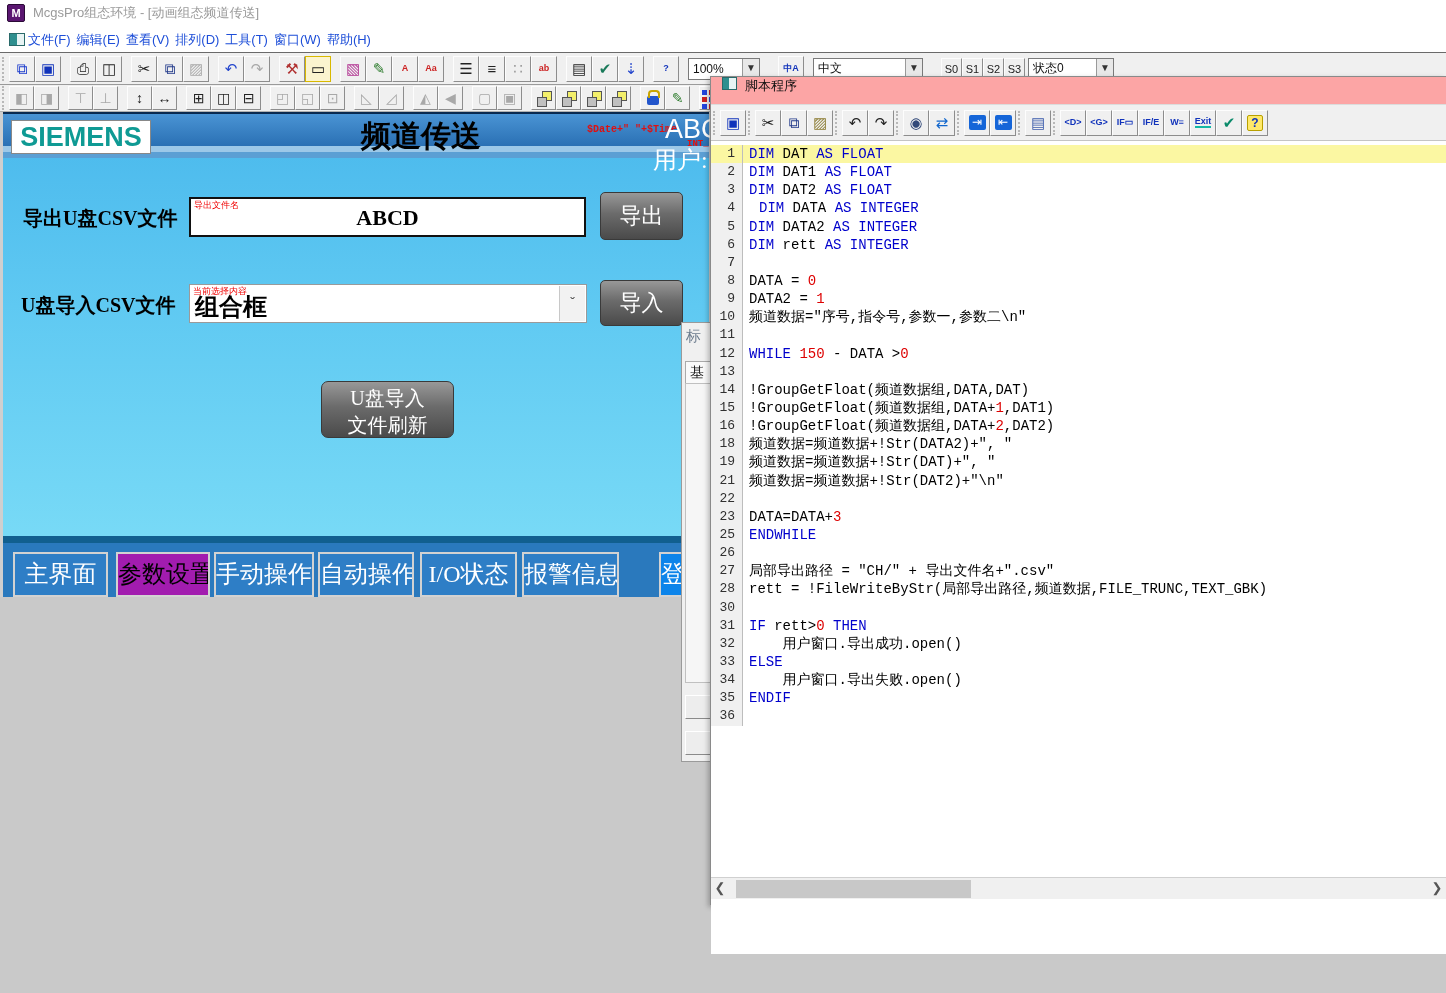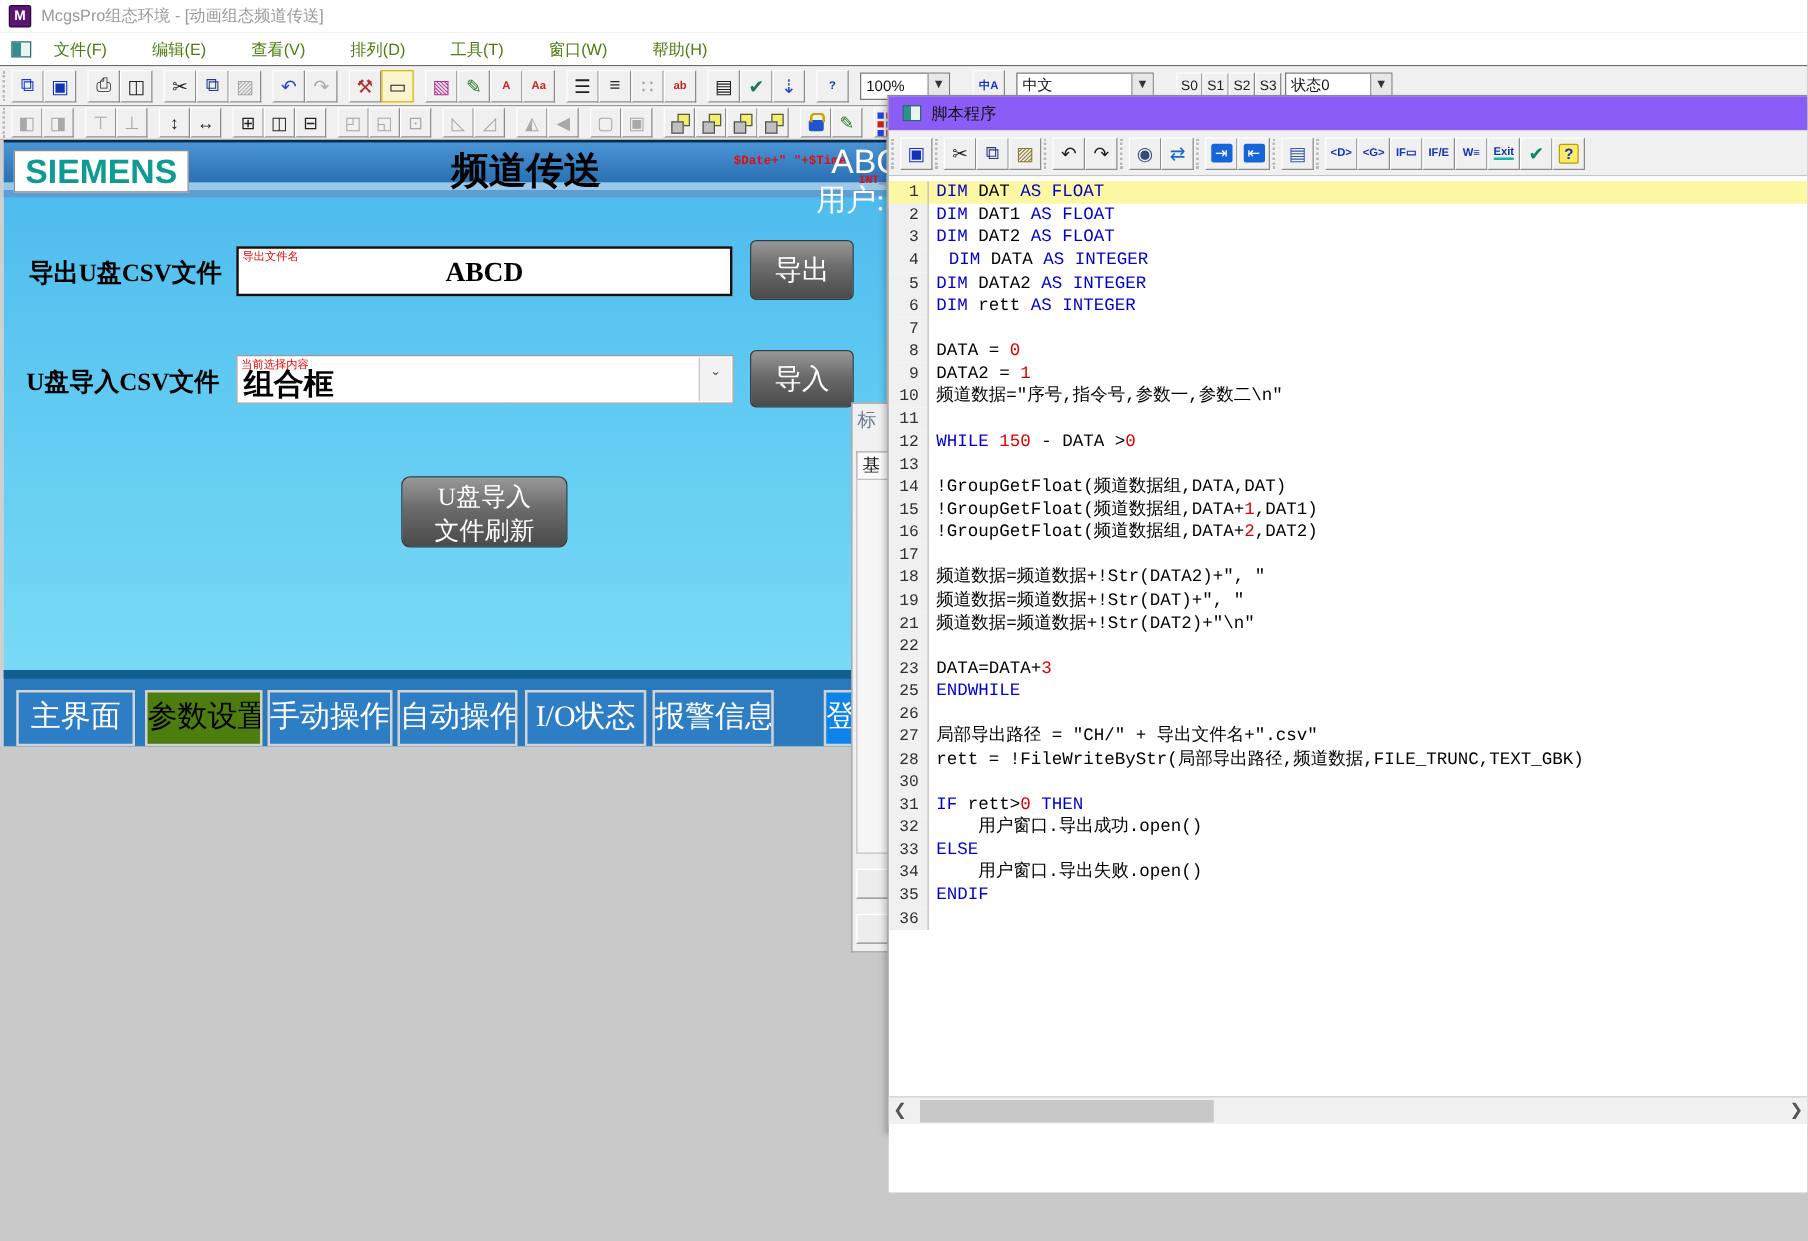--- a/index.html
+++ b/index.html
@@ -6,21 +6,21 @@
   html,body { width:1446px; height:993px; overflow:hidden; font-family:"Liberation Sans", sans-serif; background:#c9c9c9; }
   #app { position:relative; width:1446px; height:993px; background:#c9c9c9; }
 
   
   .titlebar { position:absolute; left:0; top:0; width:1446px; height:26px; background:#ffffff; display:flex; align-items:center; }
   .app-icon { width:18px; height:18px; margin-left:7px; background:#5a1670; border:1px solid #2a0a36; border-radius:2px; color:#fff; font-size:11px; font-weight:bold; text-align:center; line-height:16px; }
   .title-text { margin-left:8px; font-size:13px; color:#9a9a9a; }
 
   .menubar { position:absolute; left:0; top:26px; width:1446px; height:27px; background:#ffffff; display:flex; align-items:center; border-bottom:1px solid #6a6a6a; }
   .child-win-icon { width:16px; height:13px; margin-left:9px; border:1px solid #2a6a6a; background:linear-gradient(90deg,#2f8f8f 0 7px,#e8f4f4 7px); }
-  .menu-item { padding:0 18px; font-size:13px; color:#4d7c0f; height:25px; line-height:25px; }
+  .menu-item { padding:0 3px; font-size:13px; color:#1d4ed8; height:25px; line-height:25px; }
 
   .toolbar1 { position:absolute; left:0; top:53px; width:1446px; height:32px; background:#f0f0f0; border-bottom:1px solid #9a9a9a; display:flex; align-items:center; }
   .toolbar2 { position:absolute; left:0; top:85px; width:712px; height:27px; background:#f0f0f0; border-bottom:1px solid #b0b0b0; display:flex; align-items:center; }
   .tb-icons { display:flex; align-items:center; }
   .tbtn { width:26px; height:26px; background:#f0f0f0; border:1px solid; border-color:#fdfdfd #8d8d8d #8d8d8d #fdfdfd; display:flex; align-items:center; justify-content:center; font-size:15px; color:#222; flex:0 0 auto; }
   .tbtn2 { width:25px; height:24px; font-size:14px; }
   .tbtn.active { border-color:#d8b800; background:#fbf4cf; }
   .tb-gap { width:9px; flex:0 0 auto; }
   .tb-grip { width:5px; height:24px; margin:0 2px; border-left:2px dotted #b8b8b8; flex:0 0 auto; }
   .txt-ic { font-size:9px; font-weight:bold; line-height:1; }
@@ -55,33 +55,33 @@
   .hmi-combo { position:absolute; left:186px; top:172px; width:398px; height:39px; background:#fff; border:1px solid #9a9a9a; }
   .hc-value { position:absolute; left:5px; top:6px; font-size:24px; font-weight:bold; color:#000; }
   .hc-arrow { position:absolute; right:1px; top:1px; width:26px; height:35px; background:#f2f2f2; border-left:1px solid #c8c8c8; text-align:center; line-height:35px; font-size:14px; color:#444; font-family:"Liberation Sans",sans-serif; }
   .gray-btn { position:absolute; background:linear-gradient(180deg,#989898,#6b6b6b 45%,#4a4a4a); border:1px solid #3a3a3a; border-radius:5px; color:#fff; text-align:center; }
   .btn-export { left:597px; top:80px; width:83px; height:48px; font-size:22px; line-height:46px; }
   .btn-import { left:597px; top:168px; width:83px; height:46px; font-size:22px; line-height:44px; }
   .btn-refresh { left:318px; top:269px; width:133px; height:57px; font-size:20px; line-height:1.35; padding-top:3px; border-radius:7px; }
 
   .navstrip { position:absolute; left:0; top:424px; width:100%; height:61px; background:#2a79bd; border-top:7px solid #115f8f; }
   .nav-btn { position:absolute; top:9px; height:45px; background:#2e7ec6; border:2px solid #d2d2d2; color:#fff; font-size:24px; text-align:center; line-height:40px; white-space:nowrap; overflow:hidden; }
-  .nav-green { background:#4d7c0f; color:#000; }
+  .nav-green { background:#a21caf; color:#000; }
   .nav-bright { background:#0c84ea; }
 
   
   .dlg-sliver { position:absolute; left:681px; top:322px; width:30px; height:440px; background:#f0f0f0; border:1px solid #9a9a9a; border-right:none; z-index:5; }
   .dlg-title { position:absolute; left:4px; top:4px; font-size:15px; color:#6b7b8d; }
   .dlg-tab { position:absolute; left:3px; top:38px; width:27px; height:22px; border:1px solid #aaa; border-bottom:none; background:#fafafa; font-size:14px; color:#111; padding:2px 0 0 4px; }
   .dlg-panel { position:absolute; left:3px; top:60px; width:27px; height:300px; border:1px solid #c0c0c0; background:#f6f6f6; }
   .dlg-ridge { position:absolute; left:3px; width:26px; height:24px; border:1px solid; border-color:#fff #8a8a8a #8a8a8a #fff; background:#ededed; }
 
   
   .script-win { position:absolute; left:710px; top:76px; width:736px; height:829px; background:#f0f0f0; border:1px solid #8a8a8a; border-right:none; box-shadow:-2px 2px 5px rgba(0,0,0,.25); z-index:10; }
-  .sw-titlebar { position:absolute; left:0; top:0; width:100%; height:27px; background:#8b5cf6; display:flex; align-items:center; }
+  .sw-titlebar { position:absolute; left:0; top:0; width:100%; height:27px; background:#fca5a5; display:flex; align-items:flex-start; }
   .sw-icon { width:15px; height:13px; margin-left:11px; border:1px solid #2a6a6a; background:linear-gradient(90deg,#2f8f8f 0 6px,#e8f4f4 6px); }
   .sw-title { margin-left:8px; font-size:13px; color:#111; }
   .sw-toolbar { position:absolute; left:0; top:27px; width:100%; height:37px; background:#f0f0f0; border-top:1px solid #dcdcdc; border-bottom:1px solid #c4c4c4; display:flex; align-items:center; }
   .chip { background:#1565d8; color:#fff; border-radius:2px; width:17px; height:15px; font-size:12px; line-height:14px; text-align:center; }
   .chip-y { background:#ffe96a; color:#1133bb; border:1px solid #b8a000; width:16px; height:16px; font-size:12px; font-weight:bold; line-height:14px; border-radius:2px; text-align:center; }
   .exit-ic { border-bottom:2px solid #14b8a6; }
 
   .code-area { position:absolute; left:0; top:64px; width:735px; height:813px; background:#fff; overflow:hidden; font-family:"Liberation Mono",monospace; }
   .code-inner { padding-top:4px; }
   .code-line { display:flex; height:18.15px; line-height:18.15px; font-size:14px; white-space:pre; }
@@ -455,21 +455,20 @@
           <div class="code-line"><span class="ln">7</span><span style="padding-left: 6px;"></span></div>
           <div class="code-line"><span class="ln">8</span><span style="padding-left: 6px;"><span class="c-p">DATA = </span><span class="c-n">0</span></span></div>
           <div class="code-line"><span class="ln">9</span><span style="padding-left: 6px;"><span class="c-p">DATA2 = </span><span class="c-n">1</span></span></div>
           <div class="code-line"><span class="ln">10</span><span style="padding-left: 6px;"><span class="c-p">频道数据=″序号,指令号,参数一,参数二\n″</span></span></div>
           <div class="code-line"><span class="ln">11</span><span style="padding-left: 6px;"></span></div>
           <div class="code-line"><span class="ln">12</span><span style="padding-left: 6px;"><span class="c-k">WHILE </span><span class="c-n">150</span><span class="c-p"> - DATA &gt;</span><span class="c-n">0</span></span></div>
           <div class="code-line"><span class="ln">13</span><span style="padding-left: 6px;"></span></div>
           <div class="code-line"><span class="ln">14</span><span style="padding-left: 6px;"><span class="c-p">!GroupGetFloat(频道数据组,DATA,DAT)</span></span></div>
           <div class="code-line"><span class="ln">15</span><span style="padding-left: 6px;"><span class="c-p">!GroupGetFloat(频道数据组,DATA+</span><span class="c-n">1</span><span class="c-p">,DAT1)</span></span></div>
           <div class="code-line"><span class="ln">16</span><span style="padding-left: 6px;"><span class="c-p">!GroupGetFloat(频道数据组,DATA+</span><span class="c-n">2</span><span class="c-p">,DAT2)</span></span></div>
-          <div class="code-line"><span class="ln">17</span><span style="padding-left: 6px;"></span></div>
           <div class="code-line"><span class="ln">18</span><span style="padding-left: 6px;"><span class="c-p">频道数据=频道数据+!Str(DATA2)+″, ″</span></span></div>
           <div class="code-line"><span class="ln">19</span><span style="padding-left: 6px;"><span class="c-p">频道数据=频道数据+!Str(DAT)+″, ″</span></span></div>
           <div class="code-line"><span class="ln">21</span><span style="padding-left: 6px;"><span class="c-p">频道数据=频道数据+!Str(DAT2)+″\n″</span></span></div>
           <div class="code-line"><span class="ln">22</span><span style="padding-left: 6px;"></span></div>
           <div class="code-line"><span class="ln">23</span><span style="padding-left: 6px;"><span class="c-p">DATA=DATA+</span><span class="c-n">3</span></span></div>
           <div class="code-line"><span class="ln">25</span><span style="padding-left: 6px;"><span class="c-k">ENDWHILE</span></span></div>
           <div class="code-line"><span class="ln">26</span><span style="padding-left: 6px;"></span></div>
           <div class="code-line"><span class="ln">27</span><span style="padding-left: 6px;"><span class="c-p">局部导出路径 = ″CH/″ + 导出文件名+″.csv″</span></span></div>
           <div class="code-line"><span class="ln">28</span><span style="padding-left: 6px;"><span class="c-p">rett = !FileWriteByStr(局部导出路径,频道数据,FILE_TRUNC,TEXT_GBK)</span></span></div>
           <div class="code-line"><span class="ln">30</span><span style="padding-left: 6px;"></span></div>

